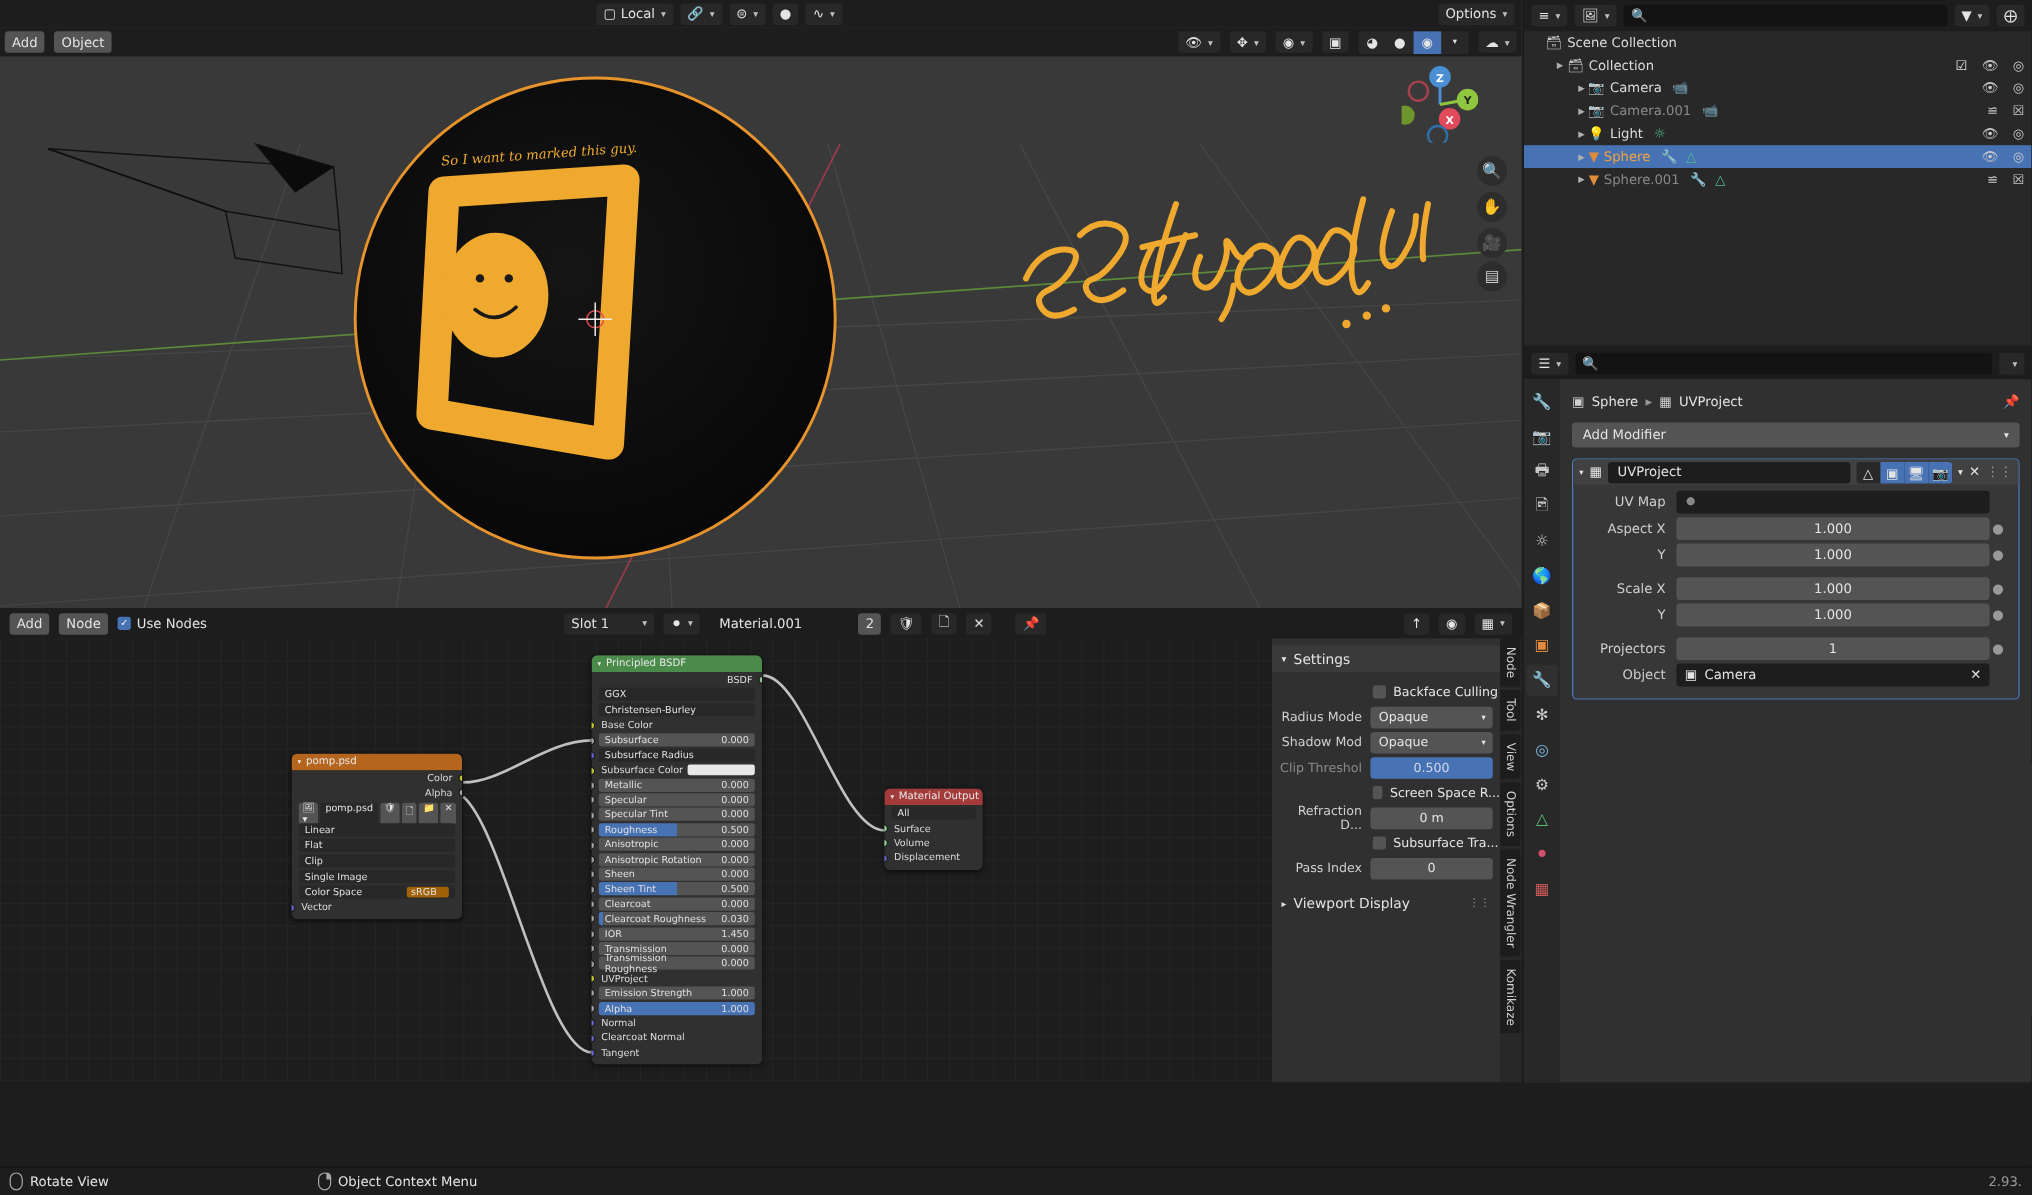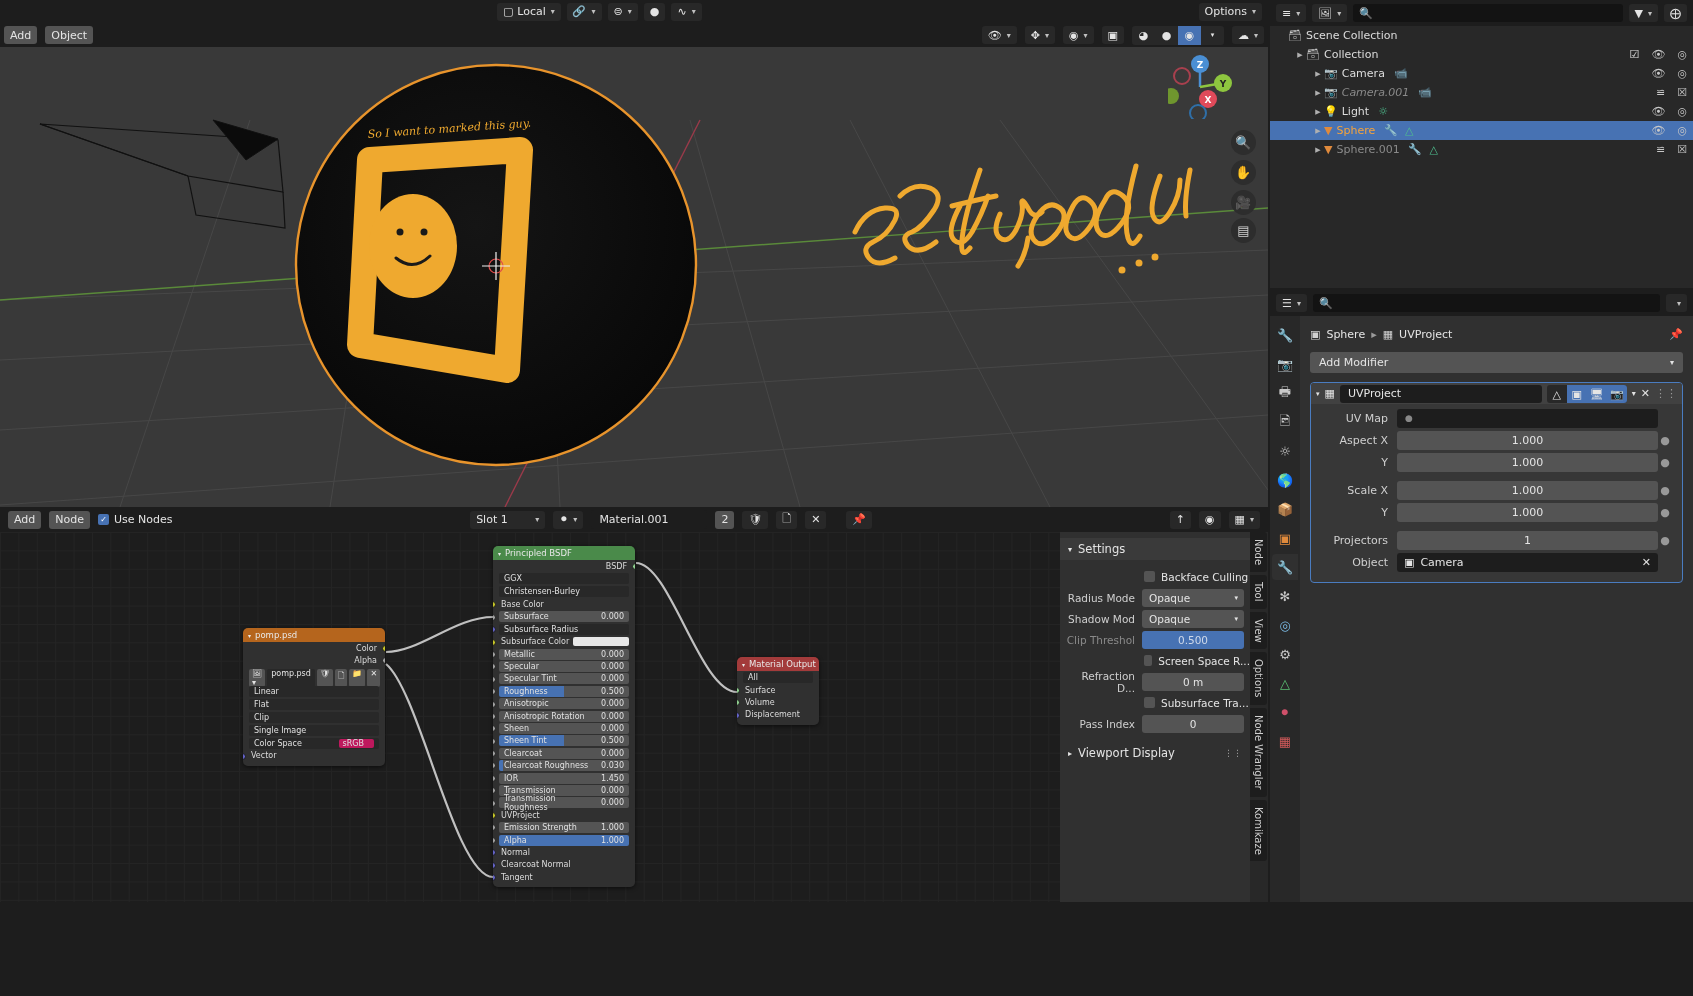--- a/index.html
+++ b/index.html
@@ -374,21 +374,21 @@
           <span style="margin-left:9px;color:#4fbf8f">📹</span>
           <span class="ol-right">
             <span style="color:#c8c8c8">👁</span>
             <span style="color:#c8c8c8">◎</span>
           </span>
         </div>
         <div class="ol-row">
           <span class="ol-indent" style="width:36px"></span>
           <span class="disc">▶</span>
           <span style="color:#d08a3c;font-size:11px;">📷</span>
-          <span class="ol-name" style="color:#8a8a8a;font-style:italic;">Camera.001</span>
+          <span class="ol-name" style="color:#8a8a8a;">Camera.001</span>
           <span style="margin-left:9px;color:#4fbf8f">📹</span>
           <span class="ol-right">
             <span style="color:#c8c8c8">≌</span>
             <span style="color:#c8c8c8">☒</span>
           </span>
         </div>
         <div class="ol-row">
           <span class="ol-indent" style="width:36px"></span>
           <span class="disc">▶</span>
           <span style="color:#e0a040;font-size:11px;">💡</span>
@@ -631,21 +631,21 @@
                 </div>
               </div>
               <div class="sock" style="height:13px;">
                 <div class="prop drop">
                   <span>Single Image</span>
                 </div>
               </div>
               <div class="sock" style="height:13px;">
                 <div class="prop drop" style="justify-content:space-between;">
                   <span>Color Space</span>
-                  <span style="background:#be185d;border-radius:2px;padding:0 10px 0 4px;">sRGB</span>
+                  <span style="background:#a16207;border-radius:2px;padding:0 10px 0 4px;">sRGB</span>
                 </div>
               </div>
               <div class="sock">
                 <span class="sockdot l" style="background:#6363c7"></span>
                 <span class="lbl">Vector</span>
               </div>
             </div>
           </div>
           <div class="node" style="left: 493px; top: 14px; width: 142px;">
             <div class="node-hdr" style="background:#4a8a4a">
@@ -900,14 +900,28 @@
   <div id="ne-tabs">
         <div class="vtab">Node</div>
         <div class="vtab">Tool</div>
         <div class="vtab">View</div>
         <div class="vtab">Options</div>
         <div class="vtab">Node Wrangler</div>
         <div class="vtab">Komikaze</div>
       </div>
 </div>
 
-
+<div id="statusbar">
+  <div class="row" style="gap:6px;">
+    <span class="mouse-ico"></span>
+    <span>Rotate View</span>
+  </div>
+  <div class="row" style="gap:6px; margin-left:160px;">
+    <span class="mouse-ico">
+          <i class="right"></i>
+        </span>
+    <span>Object Context Menu</span>
+  </div>
+  <div style="flex:1"></div>
+  <span class="dim">2.93.</span>
 </div>
 
+</div>
+
 </body></html>

